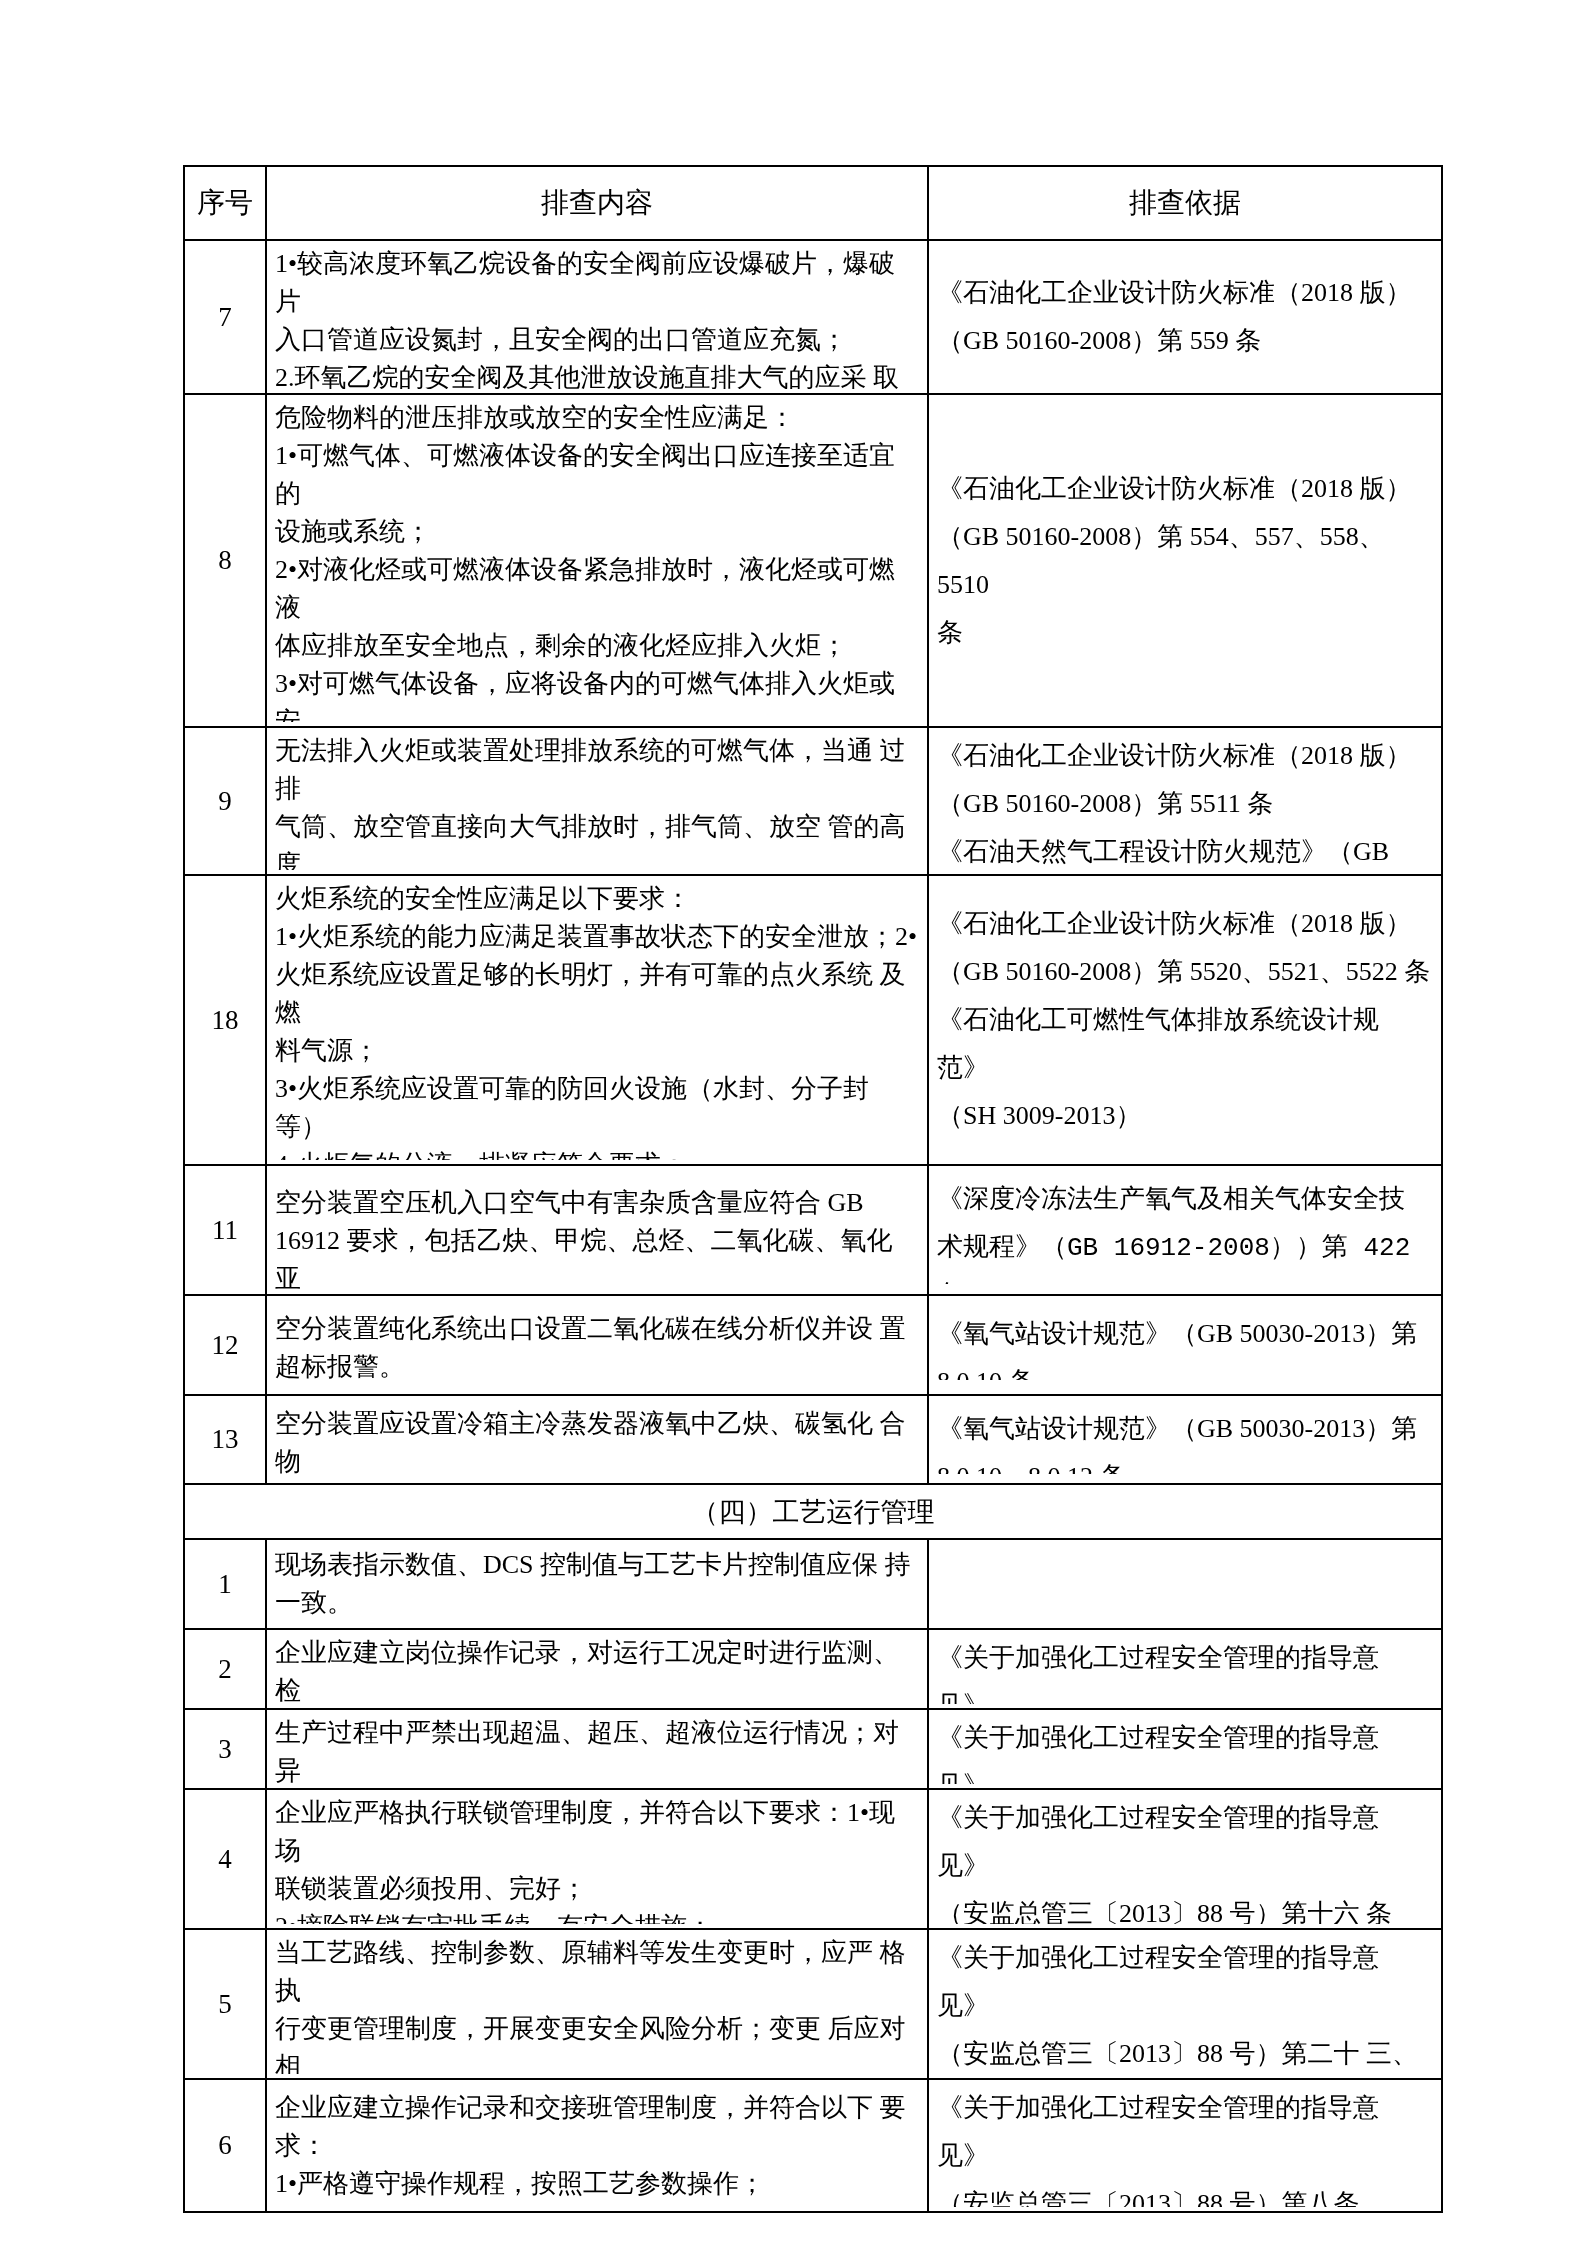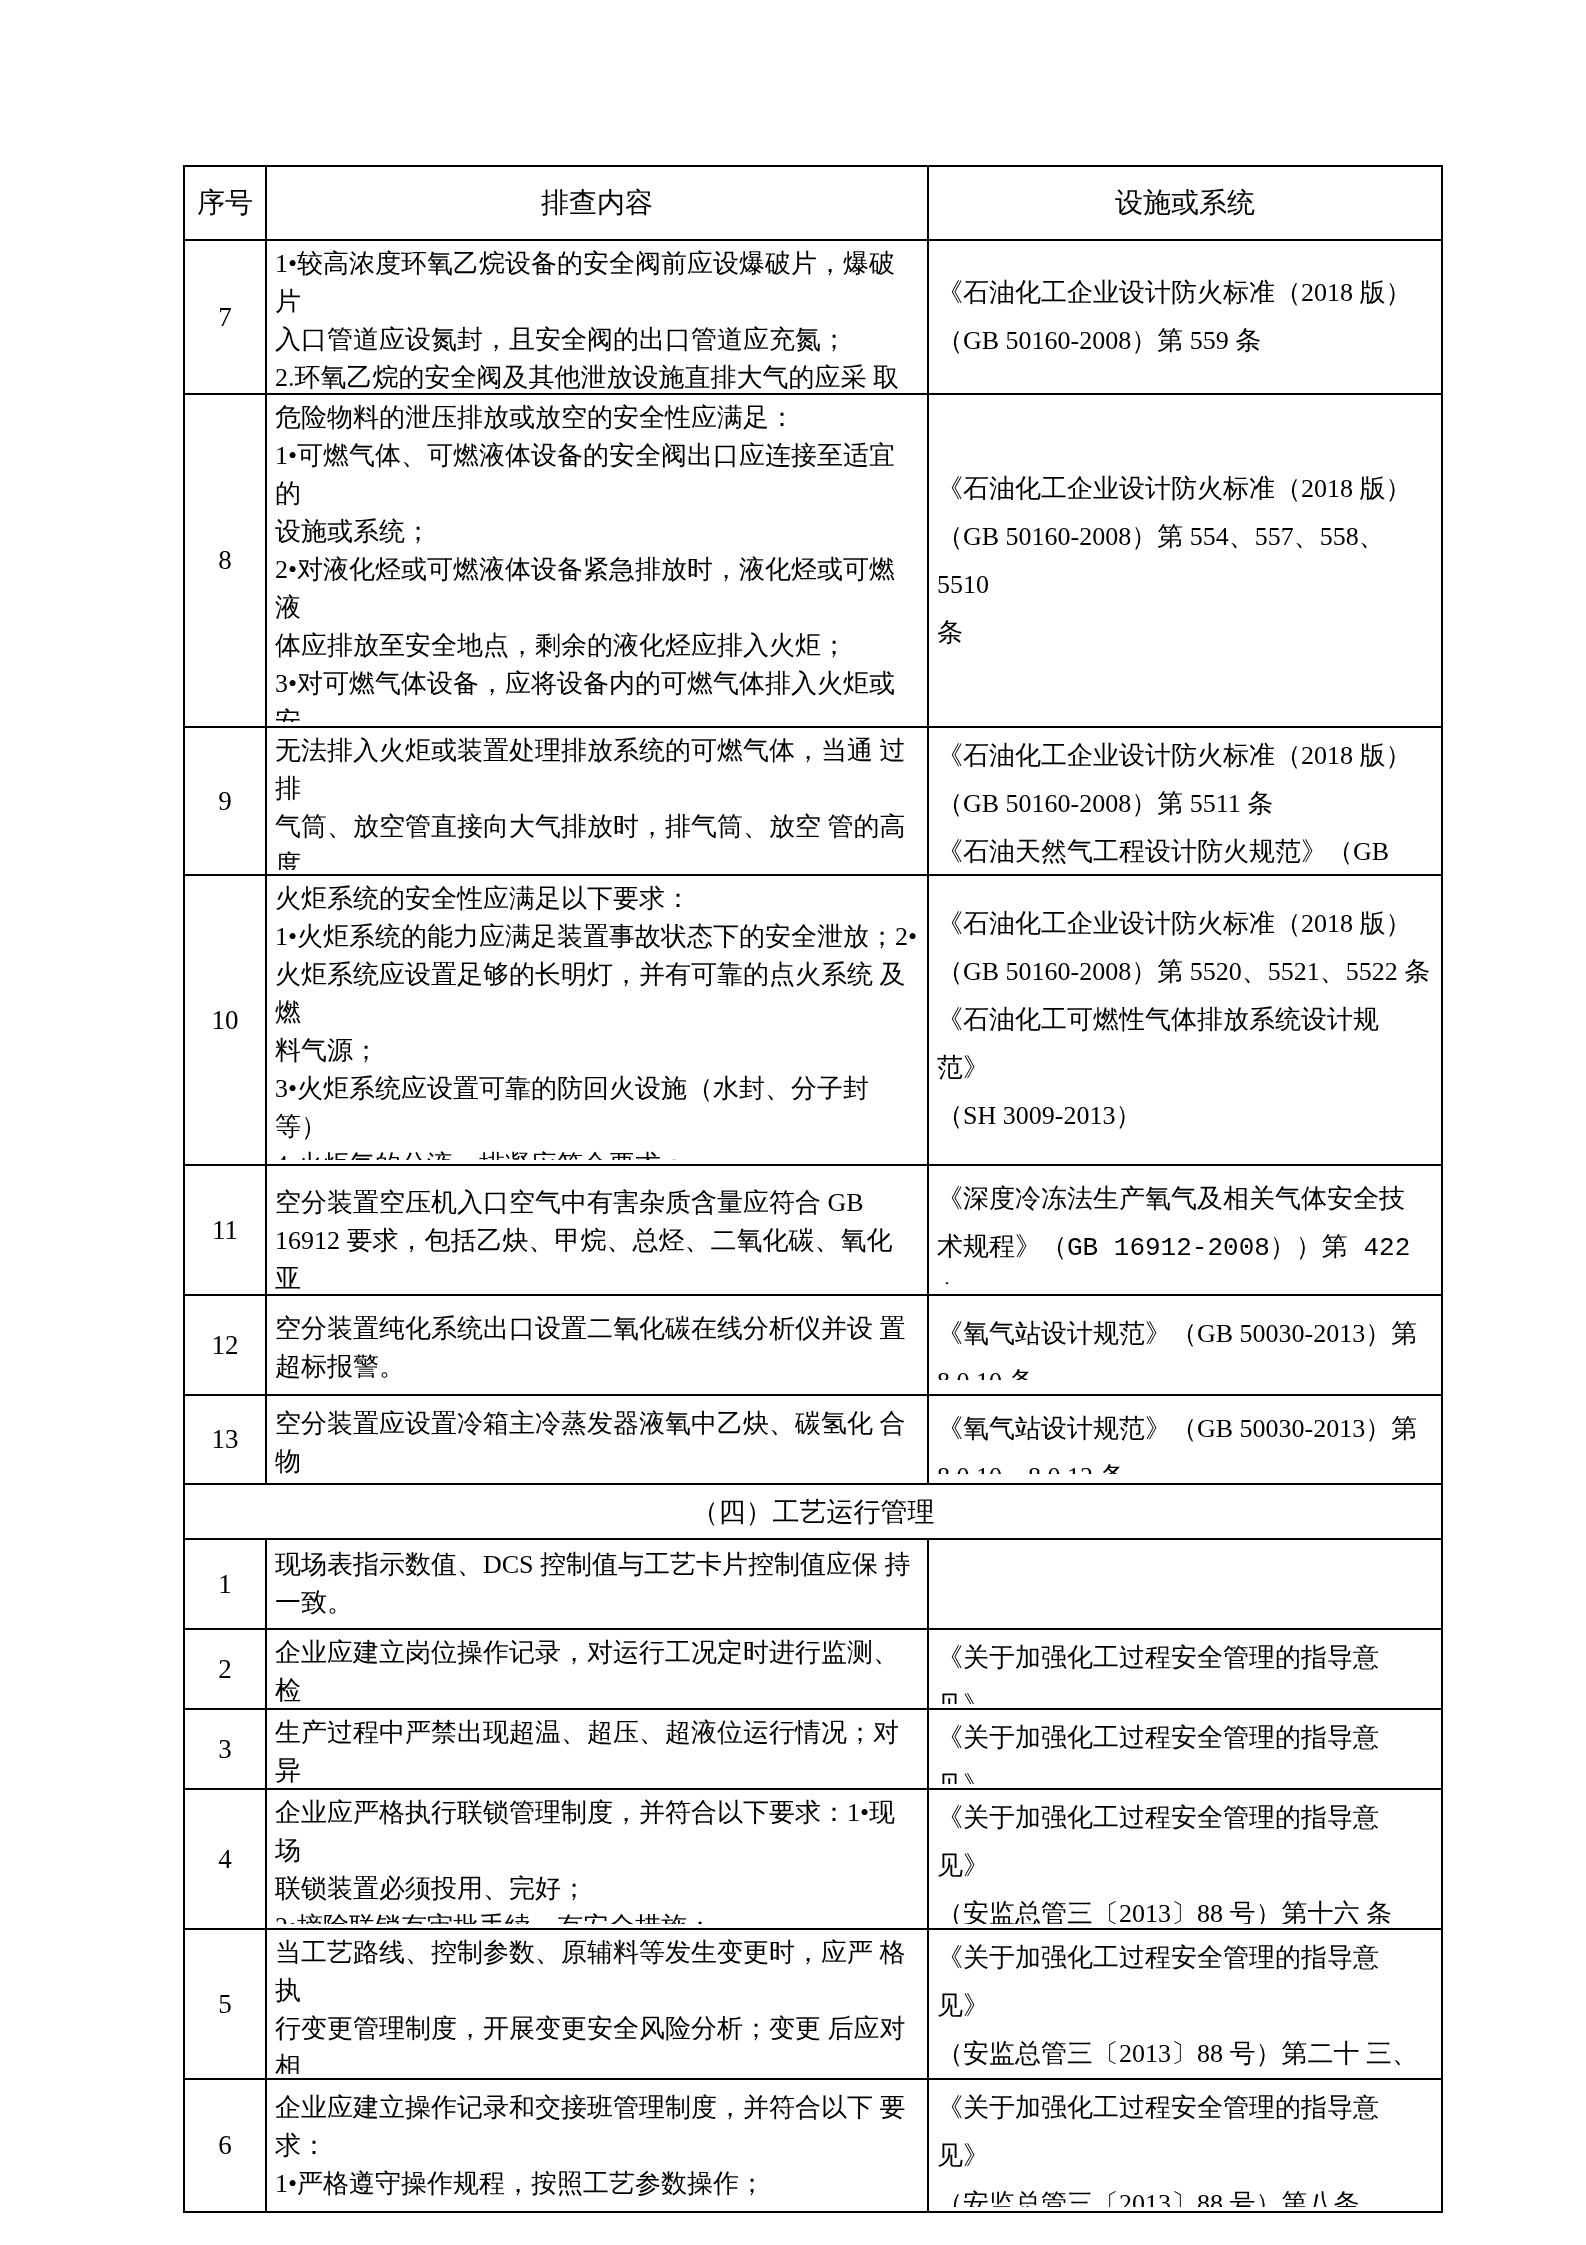--- a/index.html
+++ b/index.html
@@ -62,21 +62,21 @@
   <table class="checklist">
     <colgroup>
       <col style="width:82px">
       <col style="width:662px">
       <col style="width:514px">
     </colgroup>
     <tbody>
       <tr style="height:74px">
         <td class="header-cell">序号</td>
         <td class="header-cell">排查内容</td>
-        <td class="header-cell">设施或系统</td>
+        <td class="header-cell">排查依据</td>
       </tr>
     </tbody>
     <tbody id="rows-body">
         <tr style="height: 154px;">
           <td class="num-cell">7</td>
           <td class="content-cell">
             <div class="clip" style="max-height: 144px;">1•较高浓度环氧乙烷设备的安全阀前应设爆破片，爆破 片
 入口管道应设氮封，且安全阀的出口管道应充氮；
 2.环氧乙烷的安全阀及其他泄放设施直排大气的应采 取
 安全措施。</div>
@@ -112,21 +112,21 @@
 气筒、放空管直接向大气排放时，排气筒、放空 管的高度
 应满足 GB 50160、GB 50183 等规范的要求。</div>
           </td>
           <td class="basis-cell">
             <div class="clip" style="max-height: 138px;">《石油化工企业设计防火标准（2018 版）
 （GB 50160-2008）第 5511 条
 《石油天然气工程设计防火规范》（GB</div>
           </td>
         </tr>
         <tr style="height: 290px;">
-          <td class="num-cell">10</td>
+          <td class="num-cell">18</td>
           <td class="content-cell">
             <div class="clip" style="max-height: 280px;">火炬系统的安全性应满足以下要求：
 1•火炬系统的能力应满足装置事故状态下的安全泄放；2•
 火炬系统应设置足够的长明灯，并有可靠的点火系统 及燃
 料气源；
 3•火炬系统应设置可靠的防回火设施（水封、分子封 等）
 4•火炬气的分液、排凝应符合要求；
 5•封闭式地面火炬的设置应满足 GB 50160 的要求。</div>
           </td>
           <td class="basis-cell">

